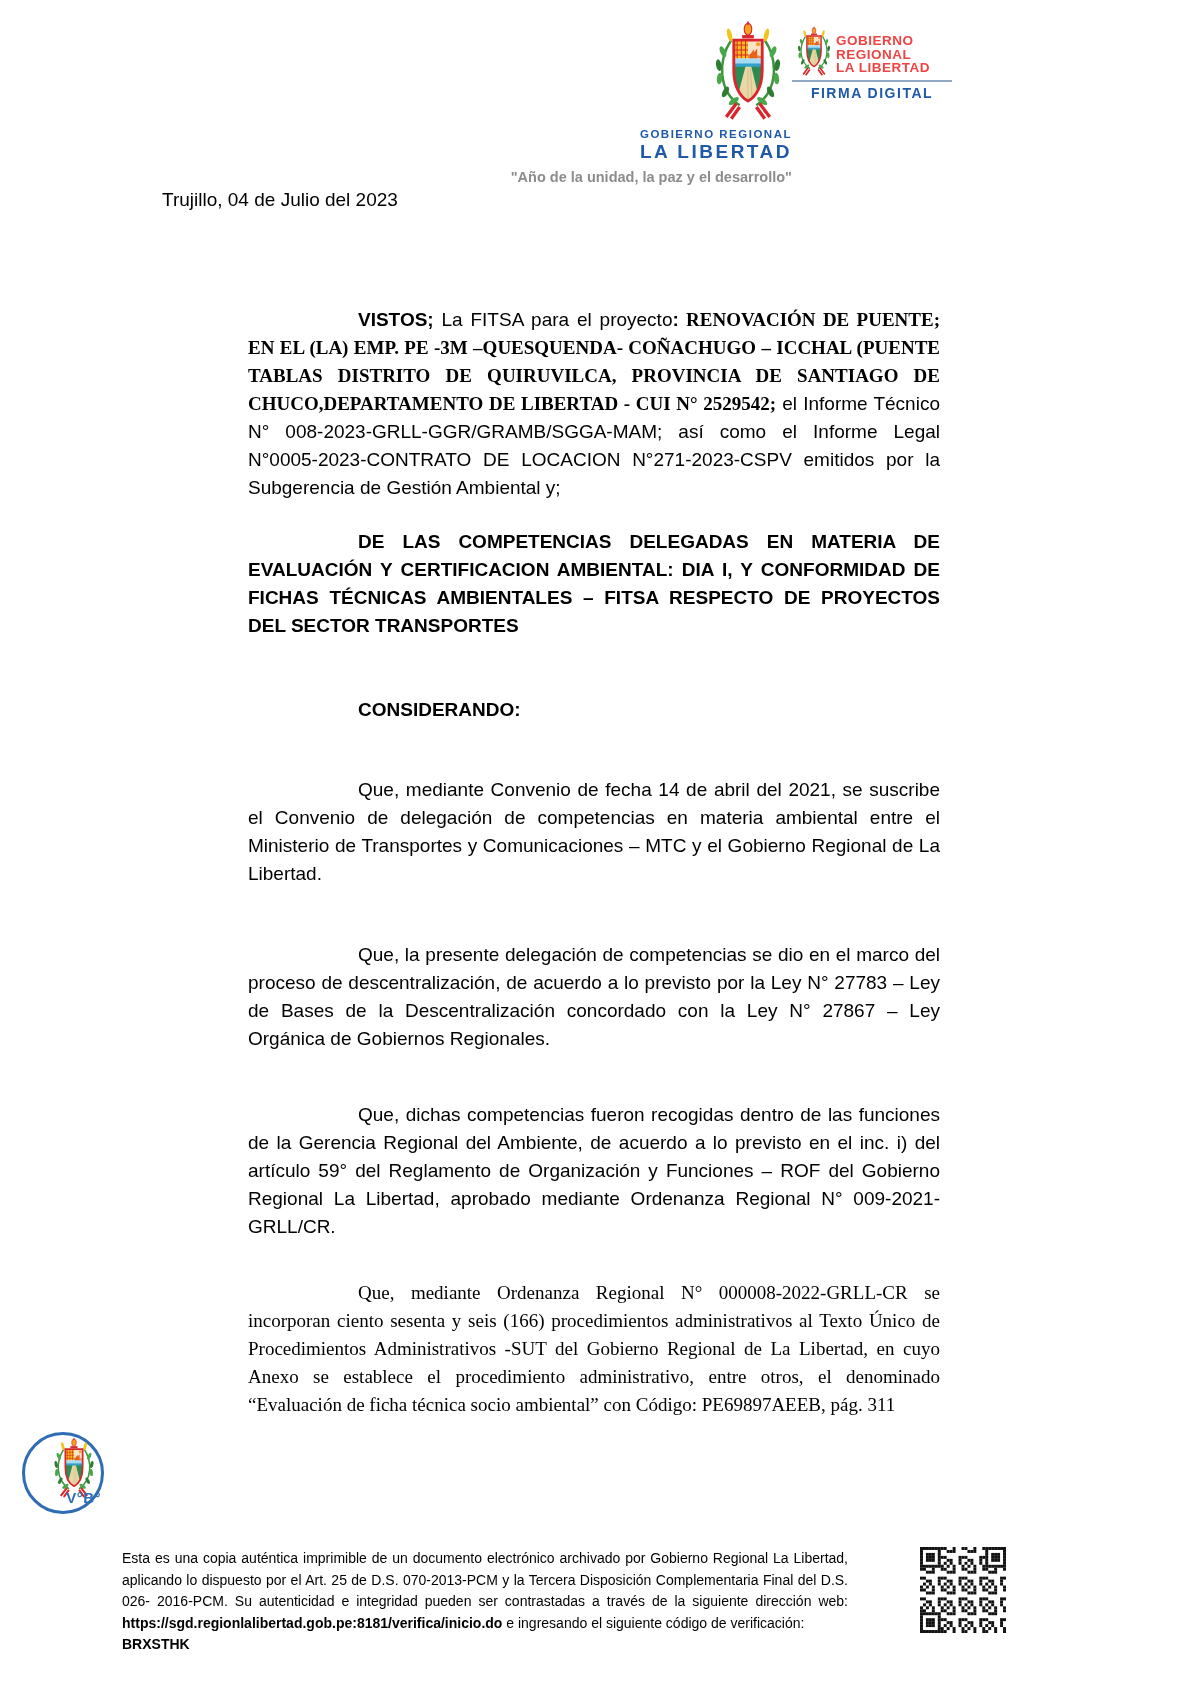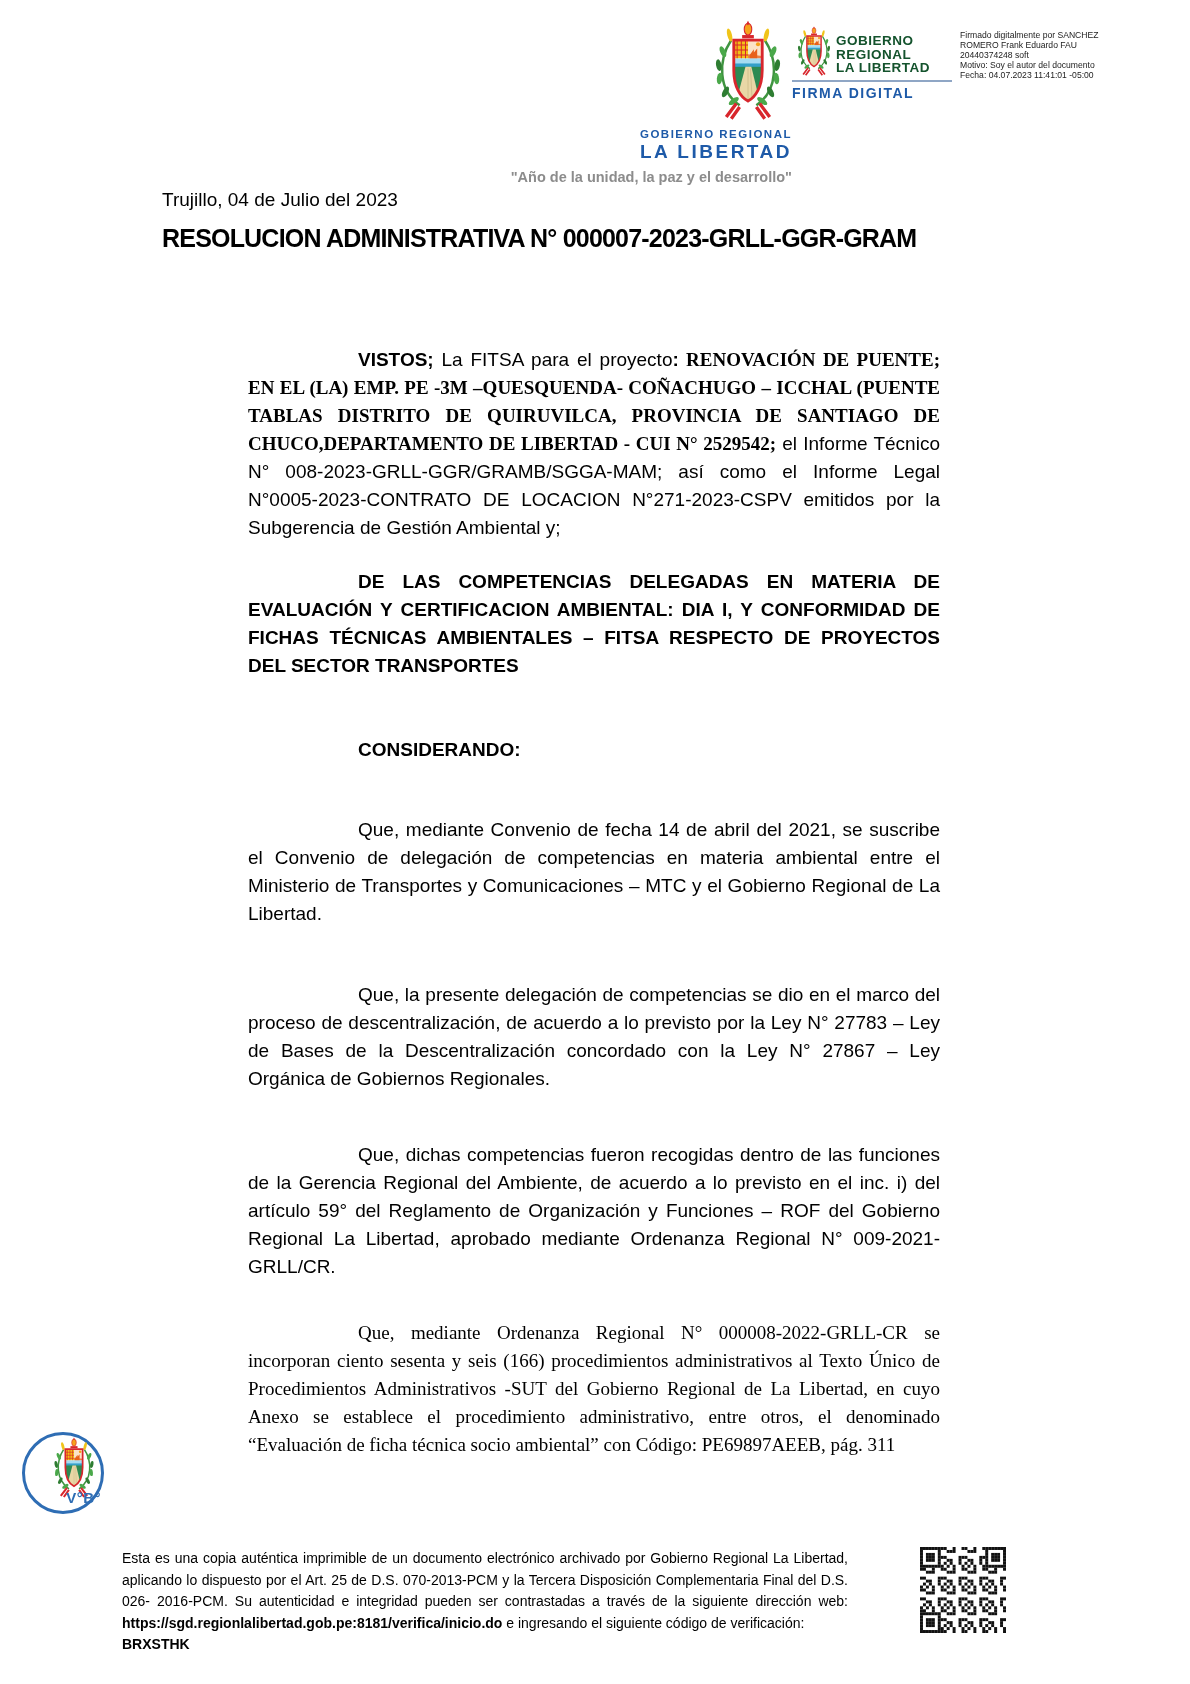--- a/index.html
+++ b/index.html
@@ -9,23 +9,23 @@
     font-family:"Liberation Sans", sans-serif;color:#000;
   }
   
   .center-brand{position:absolute;left:452px;top:20px;width:340px;text-align:right;}
   .center-brand .org1{color:#1e5aa8;font-weight:bold;font-size:11.5px;letter-spacing:1.5px;margin-top:2px;}
   .center-brand .org2{color:#1e5aa8;font-weight:bold;font-size:19px;letter-spacing:2.5px;margin-top:1px;}
   .center-brand .motto{color:#8c8c8c;font-weight:bold;font-size:14.5px;margin-top:6px;}
   
   .firma-box{position:absolute;left:792px;top:26px;width:168px;}
   .firma-row{display:flex;align-items:flex-start;}
-  .firma-org{color:#14532d;font-weight:bold;font-size:13.5px;line-height:13.5px;letter-spacing:.5px;margin-top:8px;white-space:pre-line;}
+  .firma-org{color:#ef4444;font-weight:bold;font-size:13.5px;line-height:13.5px;letter-spacing:.5px;margin-top:8px;white-space:pre-line;}
   .firma-rule{border-top:2px solid #8fa6c5;margin-top:3px;width:160px;}
-  .firma-label{color:#1e5aa8;font-weight:bold;font-size:14px;letter-spacing:1.5px;margin-top:3px;width:160px;}
+  .firma-label{color:#1e5aa8;font-weight:bold;font-size:14px;letter-spacing:1.5px;text-align:center;margin-top:3px;width:160px;}
   .firma-details{position:absolute;left:960px;top:30px;width:190px;font-size:8.6px;line-height:10px;white-space:pre-line;color:#222;}
   
   .doc{position:absolute;left:162px;top:186px;width:778px;}
   .date-line{font-size:19px;line-height:28px;}
   .doc-title{font-size:25px;font-weight:bold;letter-spacing:-0.8px;line-height:32px;margin-top:8px;white-space:nowrap;}
   .paras{margin-left:86px;width:692px;}
   .p{font-size:19px;line-height:28px;text-align:justify;text-indent:110px;margin:0;}
   .b{font-weight:bold;}
   .serif-b{font-family:"Liberation Serif", serif;font-weight:bold;}
   .mt-vistos{margin-top:92px;}
@@ -105,29 +105,23 @@
       <svg width="44" height="51">
           <use href="#escudo" width="44" height="51"></use>
         </svg>
       <div class="firma-org">GOBIERNO
 REGIONAL
 LA LIBERTAD</div>
     </div>
     <div class="firma-rule"></div>
     <div class="firma-label">FIRMA DIGITAL</div>
   </div>
-  <div class="firma-details">Firmado digitalmente por SANCHEZ
-ROMERO Frank Eduardo FAU
-20440374248 soft
-Motivo: Soy el autor del documento
-Fecha: 04.07.2023 11:41:01 -05:00</div>
 
   <div class="doc">
     <div class="date-line">Trujillo, 04 de Julio del 2023</div>
-    <div class="doc-title">RESOLUCION ADMINISTRATIVA N° 000007-2023-GRLL-GGR-GRAM</div>
 
     <div class="paras">
       <p class="p mt-vistos"><span class="b">VISTOS;</span><span> La FITSA para el proyecto</span><span class="b">:</span><span class="serif-b"> RENOVACIÓN DE PUENTE; EN EL (LA) EMP. PE -3M –QUESQUENDA- COÑACHUGO – ICCHAL (PUENTE TABLAS DISTRITO DE QUIRUVILCA, PROVINCIA DE SANTIAGO DE CHUCO,DEPARTAMENTO DE LIBERTAD - CUI N° 2529542;</span><span> el Informe Técnico N° 008-2023-GRLL-GGR/GRAMB/SGGA-MAM; así como el Informe Legal N°0005-2023-CONTRATO DE LOCACION N°271-2023-CSPV emitidos por la Subgerencia de Gestión Ambiental y;</span></p>
 
       <p class="p b mt-comp">DE LAS COMPETENCIAS DELEGADAS EN MATERIA DE EVALUACIÓN Y CERTIFICACION AMBIENTAL: DIA I, Y CONFORMIDAD DE FICHAS TÉCNICAS AMBIENTALES – FITSA RESPECTO DE PROYECTOS DEL SECTOR TRANSPORTES</p>
 
       <p class="p b mt-consid">CONSIDERANDO:</p>
 
       <p class="p mt-p1">Que, mediante Convenio de fecha 14 de abril del 2021, se suscribe el Convenio de delegación de competencias en materia ambiental entre el Ministerio de Transportes y Comunicaciones – MTC y el Gobierno Regional de La Libertad.</p>
       <p class="p mt-p2">Que, la presente delegación de competencias se dio en el marco del proceso de descentralización, de acuerdo a lo previsto por la Ley N° 27783 – Ley de Bases de la Descentralización concordado con la Ley N° 27867 – Ley Orgánica de Gobiernos Regionales.</p>

